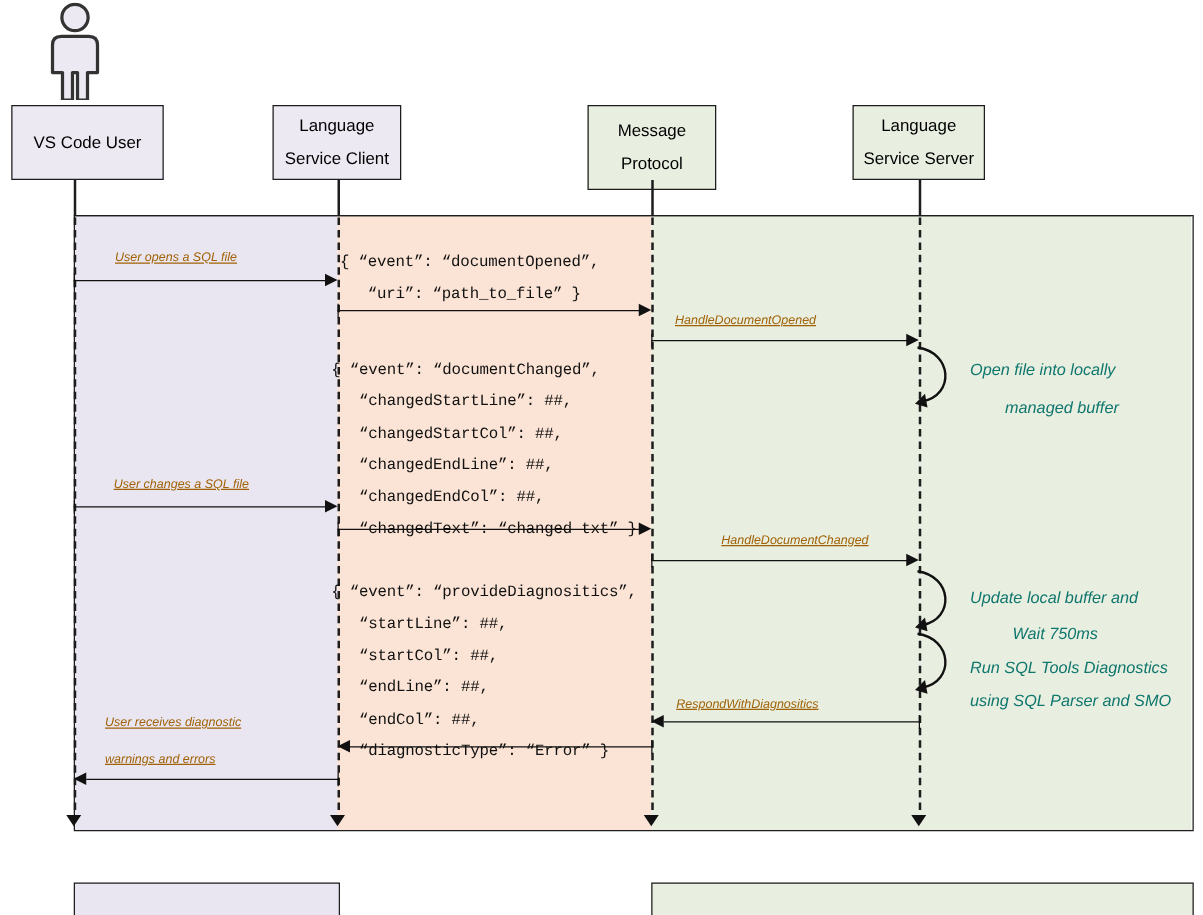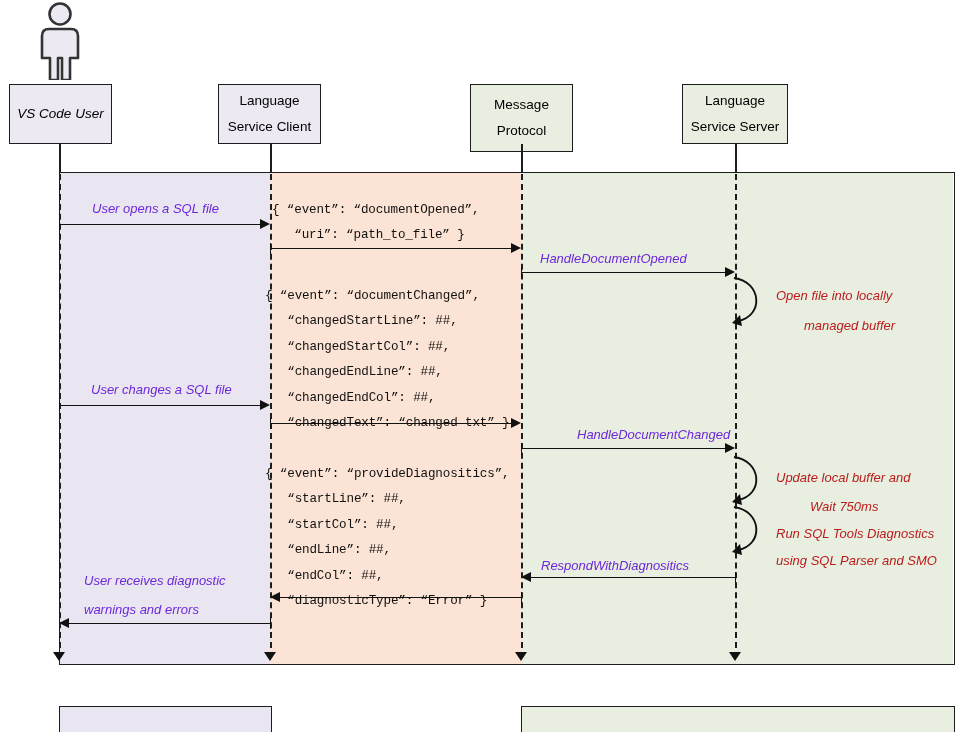--- a/index.html
+++ b/index.html
@@ -37,31 +37,31 @@
           border-top:5.5px solid transparent;border-bottom:5.5px solid transparent;
           border-left:10px solid #111;}
   .arrowL{position:absolute;width:0;height:0;
           border-top:5.5px solid transparent;border-bottom:5.5px solid transparent;
           border-right:10px solid #111;}
   .arrowD{position:absolute;width:0;height:0;
           border-left:6px solid transparent;border-right:6px solid transparent;
           border-top:9px solid #111;}
   .tick{position:absolute;width:0;border-left:1.8px solid #111;height:11px;}
 
-  .mlabel{position:absolute;font-style:italic;font-size:13px;white-space:nowrap;
-          color:#6d28d9;}
+  .mlabel{position:absolute;font-style:italic;font-size:10px;white-space:nowrap;
+          color:#a16207;text-decoration:underline;}
   .mlabel.center{}
 
   
   .code{position:absolute;font-family:"Liberation Mono","DejaVu Sans Mono",monospace;
         font-size:12.6px;line-height:25.4px;white-space:pre;color:#111;
         letter-spacing:-0.15px;}
 
   
-  .note{position:absolute;font-style:italic;font-size:13px;white-space:nowrap;color:#b91c1c;}
+  .note{position:absolute;font-style:italic;font-size:13px;white-space:nowrap;color:#0f766e;}
 
   
   .foot{position:absolute;border:1.8px solid #1d1d1d;
         display:flex;align-items:center;justify-content:flex-end;
         font-weight:bold;font-size:12px;margin-top:43px;}
   .foot.purple{background:#e9e6f1;}
   .foot.peach{background:#fbe4d5;}
   .foot.green{background:#e8efe0;}
 
   
@@ -72,21 +72,21 @@
 
 <div id="stage">
 
   <div class="actor" style="left:28px;top:2px;width:64px;height:78px;">
     <svg width="64" height="78" viewBox="0 0 64 78">
       <circle cx="32" cy="12" r="10.5" fill="#ece9f3" stroke="#333" stroke-width="2.6"></circle>
       <path d="M14 34 q0 -7 7 -7 h22 q7 0 7 7 v22 h-8 v22 h-8 v-22 h-4 v22 h-8 v-22 h-8 z" fill="#ece9f3" stroke="#333" stroke-width="2.6" stroke-linejoin="round"></path>
     </svg>
   </div>
 
-  <div class="abs phead" style="left:9px;top:84px;width:103px;height:60px;font-style:italic;">
+  <div class="abs phead" style="left:9px;top:84px;width:122px;height:60px;">
     <span>VS Code User</span>
   </div>
 
   <div class="abs phead" style="left:218px;top:84px;width:103px;height:60px;">
     <span>Language</span>
     <span class="l2">Service Client</span>
   </div>
 
   <div class="abs phead green" style="left:470px;top:84px;width:103px;height:68px;">
     <span>Message</span>

